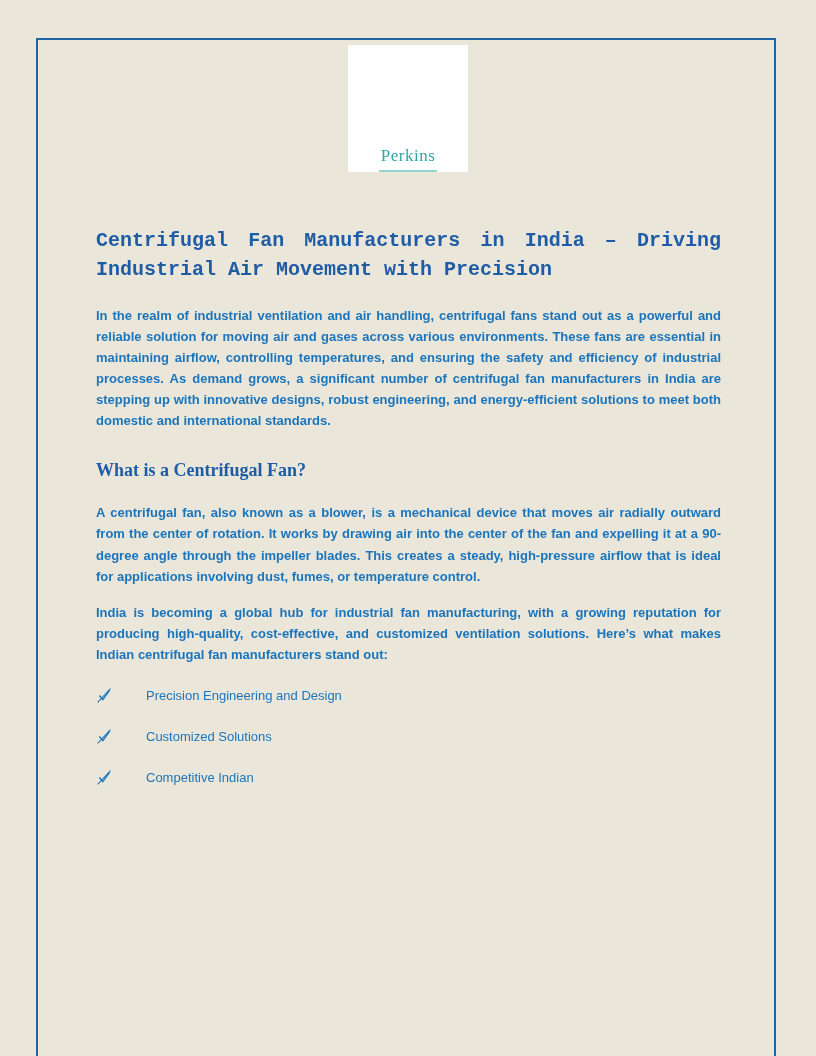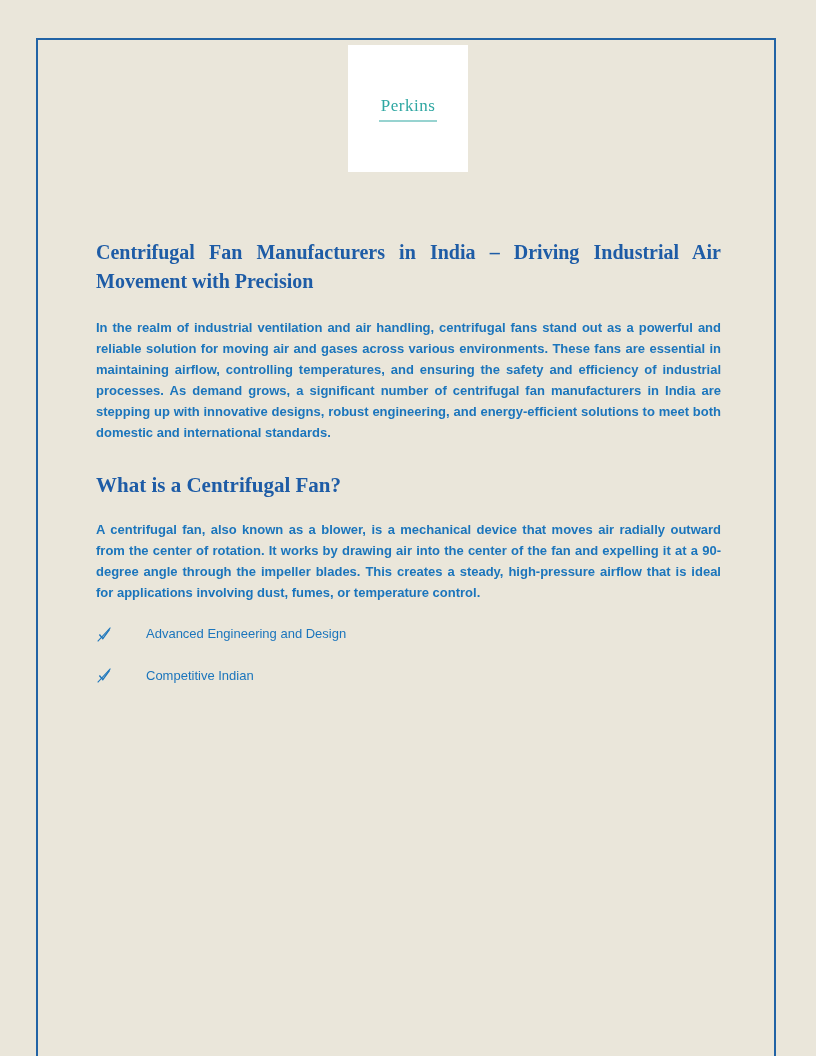--- a/index.html
+++ b/index.html
@@ -27,21 +27,21 @@
   .logo-box {
     position: absolute;
     left: 348px;
     top: 45px;
     width: 120px;
     height: 127px;
     background: #ffffff;
     display: flex;
     flex-direction: column;
     align-items: center;
-    justify-content: center;
+    justify-content: flex-end;
   }
   .logo-text {
     color: #2fa7a2;
     font-family: "Liberation Serif", serif;
     font-size: 17px;
     letter-spacing: 0.5px;
   }
   .logo-tagline {
     width: 58px;
     height: 2px;
@@ -53,31 +53,31 @@
     position: absolute;
     left: 96px;
     top: 226px;
     width: 625px;
     color: #1b75bc;
     font-size: 13px;
     line-height: 1.62;
     text-align: justify;
   }
   h1.article-title {
-    font-family: Liberation Serif, serif;
+    font-family: Liberation Mono, monospace;
     font-size: 20px;
     font-weight: bold;
     line-height: 1.45;
     color: #1e5ca6;
-    margin: 12px 0 21px 0;
+    margin: 0 0 21px 0;
     text-align: justify;
   }
   h2.section-heading {
     font-family: "Liberation Serif", serif;
-    font-size: 21px;
+    font-size: 18px;
     font-weight: bold;
     color: #1e5ca6;
     margin: 25px 0 17px 0;
     text-align: left;
   }
   p.body-paragraph {
     margin: 0 0 15px 0;
     font-weight: bold;
   }
   .feature-row {
@@ -111,32 +111,42 @@
   <h1 class="article-title">Centrifugal Fan Manufacturers in India – Driving Industrial Air Movement with Precision</h1>
 
   <p class="body-paragraph">In the realm of industrial ventilation and air handling, centrifugal fans stand out as a powerful and reliable solution for moving air and gases across various environments. These fans are essential in maintaining airflow, controlling temperatures, and ensuring the safety and efficiency of industrial processes. As demand grows, a significant number of centrifugal fan manufacturers in India are stepping up with innovative designs, robust engineering, and energy-efficient solutions to meet both domestic and international standards.</p>
 
   <h2 class="section-heading">What is a Centrifugal Fan?</h2>
 
   <p class="body-paragraph">A centrifugal fan, also known as a blower, is a mechanical device that moves air radially outward from the center of rotation. It works by drawing air into the center of the fan and expelling it at a 90-degree angle through the impeller blades. This creates a steady, high-pressure airflow that is ideal for applications involving dust, fumes, or temperature control.</p>
 
 
 
+  <p class="body-paragraph">India is becoming a global hub for industrial fan manufacturing, with a growing reputation for producing high-quality, cost-effective, and customized ventilation solutions. Here’s what makes Indian centrifugal fan manufacturers stand out:</p>
 
   <div class="feature-row">
     <span class="check-icon">
       <svg viewBox="0 0 20 20" width="17" height="17">
         <path d="M2 18 L17 2" stroke="#1b75bc" stroke-width="1.2" fill="none"></path>
         <path d="M4 10 L8 15 L16 4" stroke="#1b75bc" stroke-width="1.6" fill="none"></path>
       </svg>
     </span>
-    <span class="feature-label">Advanced Engineering and Design</span>
+    <span class="feature-label">Precision Engineering and Design</span>
   </div>
 
 
+  <div class="feature-row">
+    <span class="check-icon">
+      <svg viewBox="0 0 20 20" width="17" height="17">
+        <path d="M2 18 L17 2" stroke="#1b75bc" stroke-width="1.2" fill="none"></path>
+        <path d="M4 10 L8 15 L16 4" stroke="#1b75bc" stroke-width="1.6" fill="none"></path>
+      </svg>
+    </span>
+    <span class="feature-label">Customized Solutions</span>
+  </div>
 
 
   <div class="feature-row">
     <span class="check-icon">
       <svg viewBox="0 0 20 20" width="17" height="17">
         <path d="M2 18 L17 2" stroke="#1b75bc" stroke-width="1.2" fill="none"></path>
         <path d="M4 10 L8 15 L16 4" stroke="#1b75bc" stroke-width="1.6" fill="none"></path>
       </svg>
     </span>
     <span class="feature-label">Competitive Indian</span>

